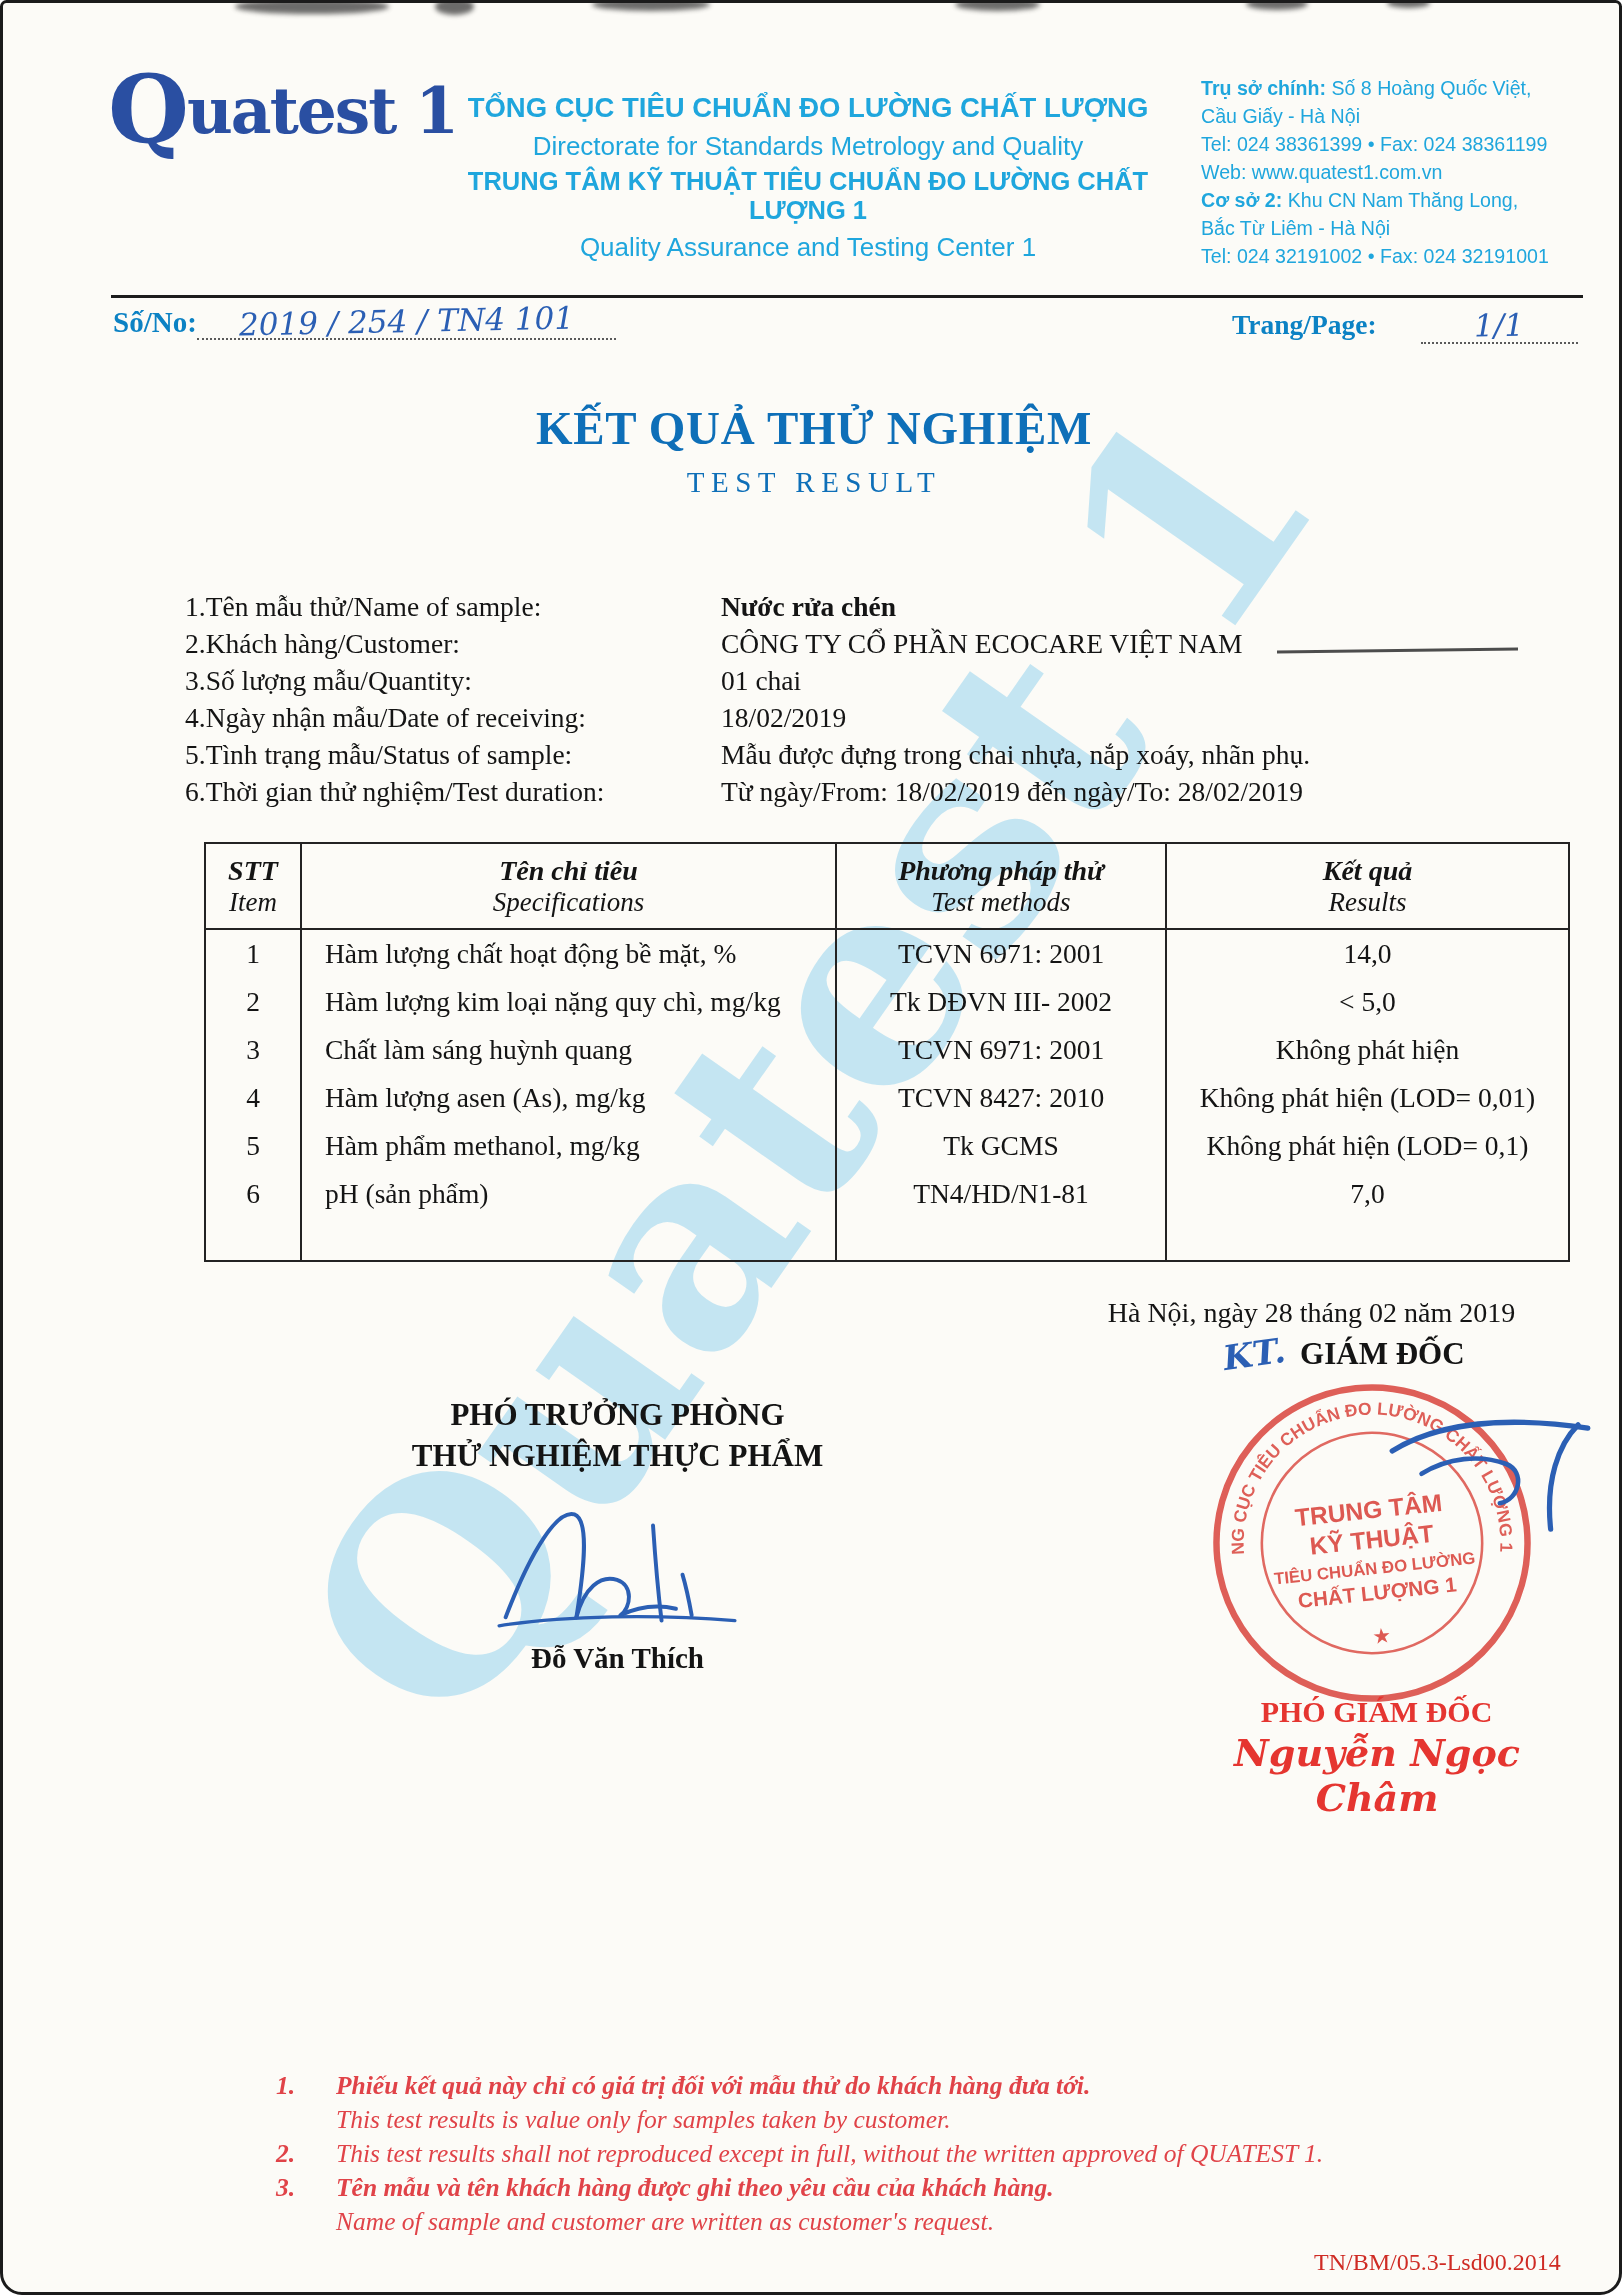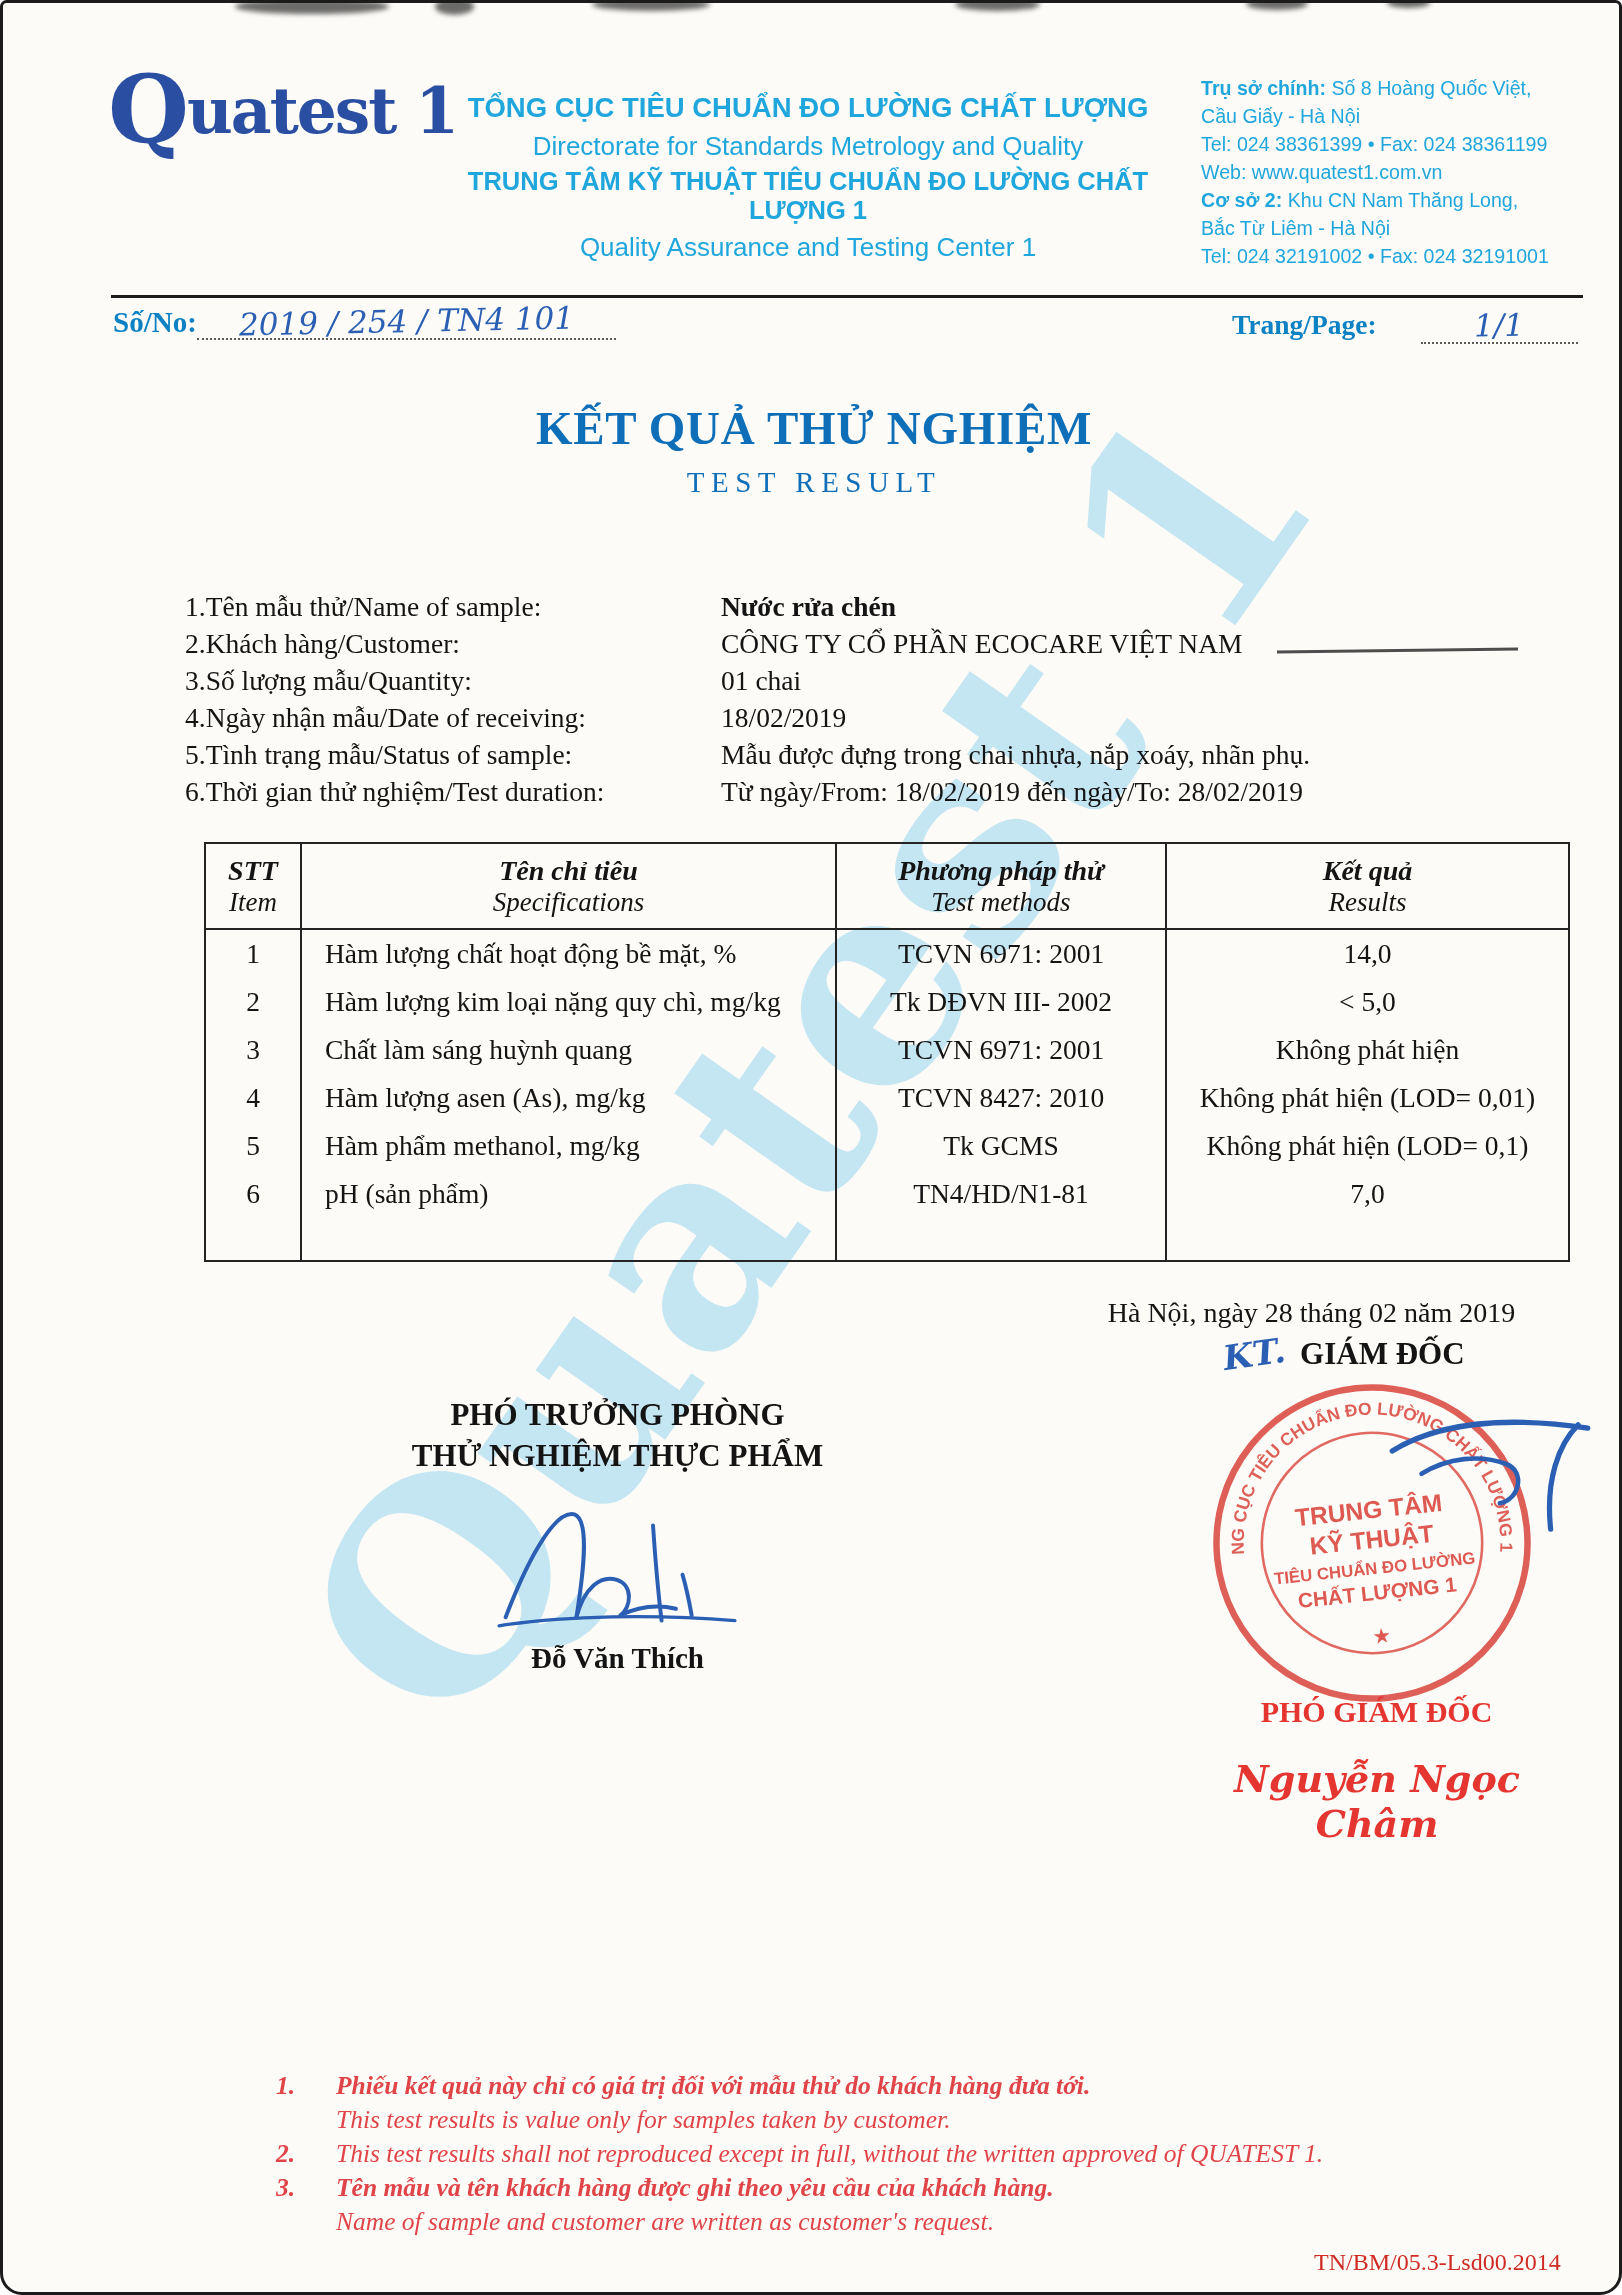--- a/index.html
+++ b/index.html
@@ -90,21 +90,21 @@
   .st-ring-inner { fill:none; stroke:#d6342c; stroke-width:4; opacity:.8; }
   .st-ringtext { font-family:"Liberation Sans", sans-serif; font-size:27px; font-weight:bold;
                  fill:#d6342c; opacity:.85; }
   .st-c { font-family:"Liberation Sans", sans-serif; font-weight:bold; fill:#d6342c; opacity:.88; }
   .stamp-sig { position:absolute; left:1379px; top:1386px; width:216px; height:150px; z-index:3;}
   .sigpath { fill:none; stroke:#2b5fb4; stroke-linecap:round; stroke-linejoin:round; }
   .deputy-title { position:absolute; left:1197px; top:1692px; width:353px; text-align:center;
                   color:#e53530; font-weight:bold; font-size:30px; z-index:3;}
   .deputy-name { position:absolute; left:1171px; top:1727px; width:406px; text-align:center;
                  color:#e53530; font-family:"DejaVu Serif", serif; font-style:italic;
-                 font-weight:bold; font-size:38px; z-index:3;margin-top:26px;}
+                 font-weight:bold; font-size:38px; z-index:3;}
 
   
   .notes { position:absolute; left:273px; top:2066px; width:1191px; color:#e04348;
            font-size:25.5px; line-height:34px; font-style:italic; z-index:2;}
   .note { display:grid; grid-template-columns:60px 1fr; }
   .note-num { font-weight:bold; }
   .note-vi { font-weight:bold; }
   .note-en { grid-column:2; }
 
   .form-code { position:absolute; left:1311px; top:2246px; color:#cf2b24; font-size:24px; z-index:2;}

